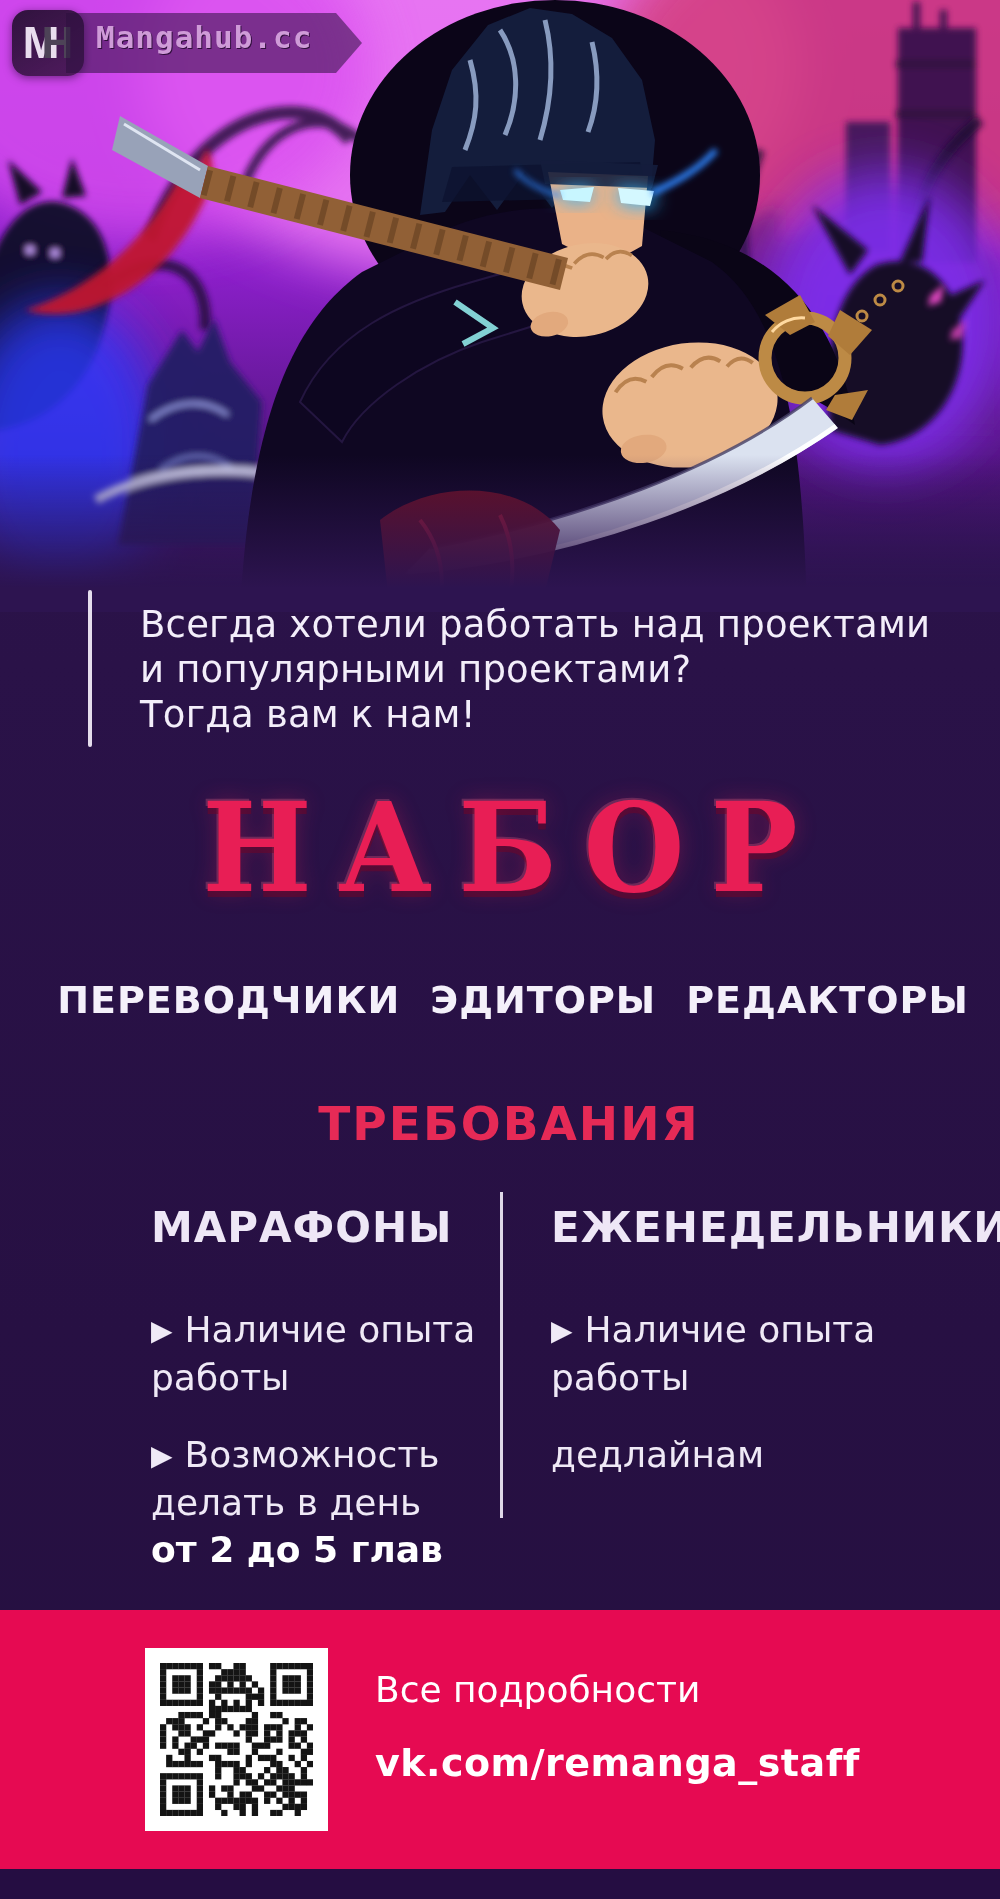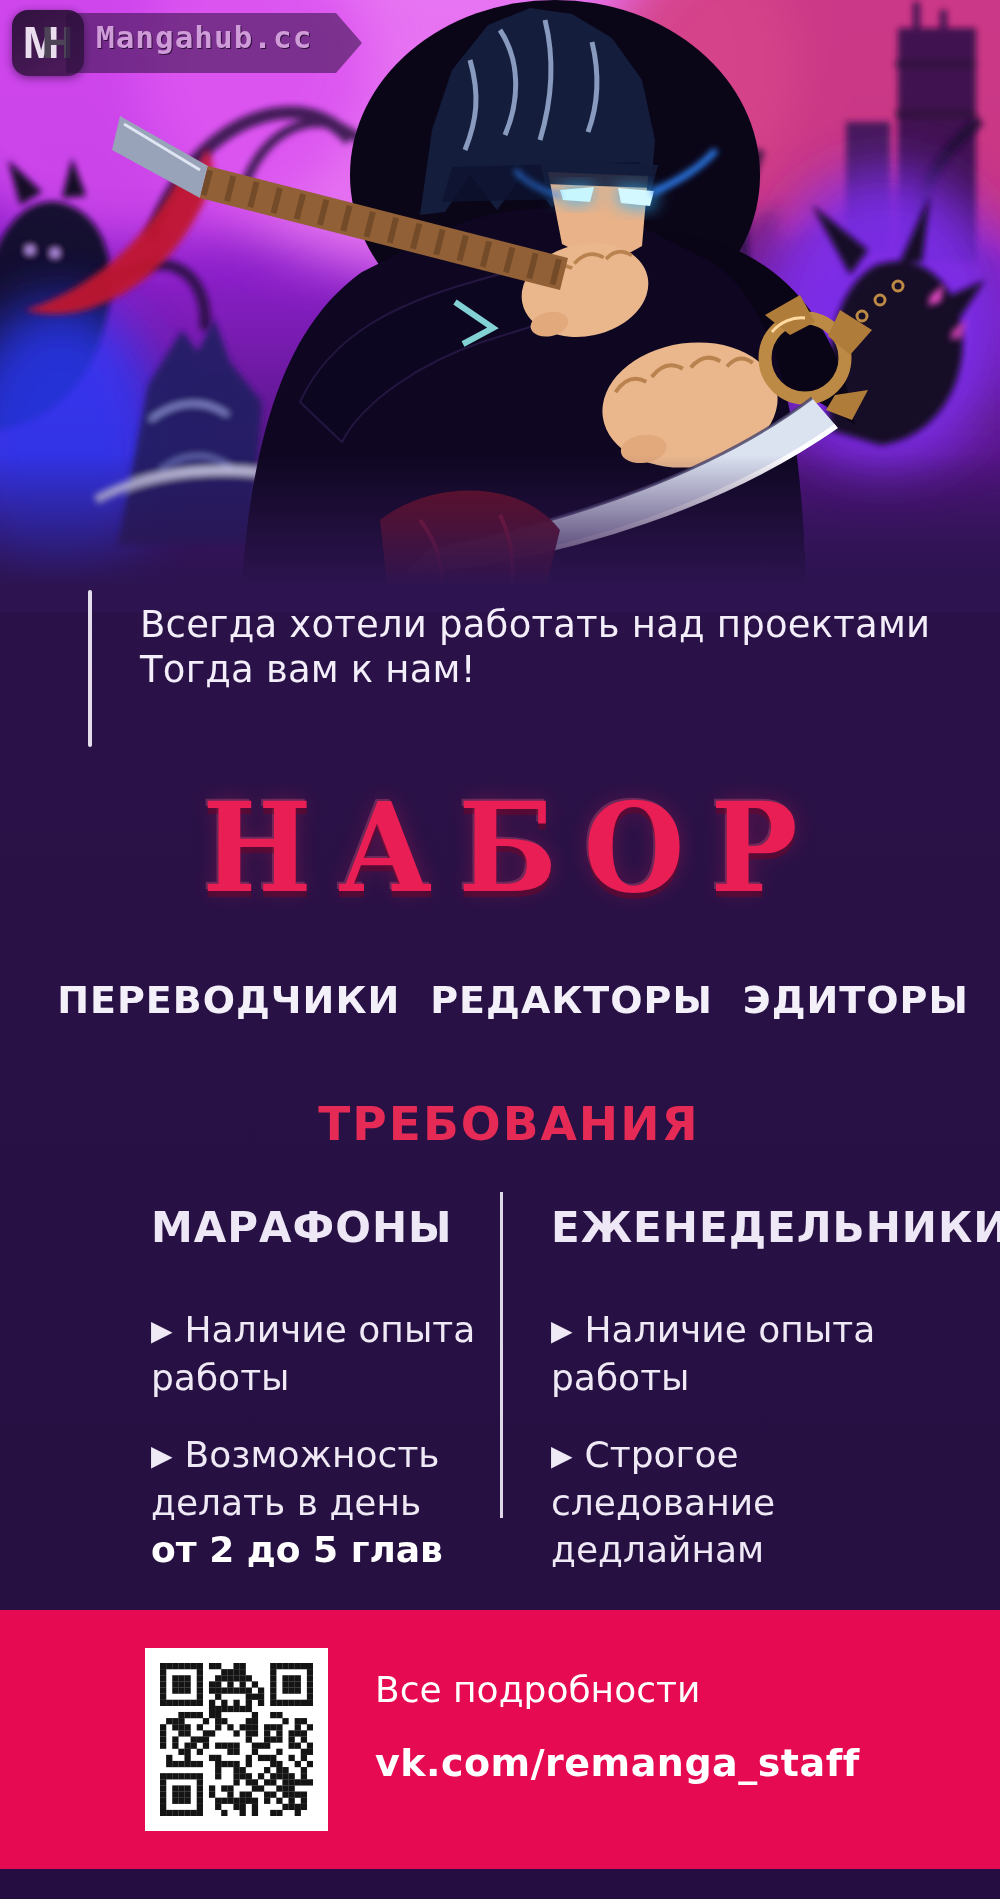--- a/index.html
+++ b/index.html
@@ -260,30 +260,31 @@
     </div>
     <div class="logo-banner">
       <span>Mangahub.cc</span>
     </div>
   </div>
 
   <div class="intro">
     <div class="intro-bar"></div>
     <div class="intro-lines">
       <div>Всегда хотели работать над проектами</div>
+      <div>и популярными проектами?</div>
       <div>Тогда вам к нам!</div>
     </div>
   </div>
 
   <div class="nabor">НАБОР</div>
 
   <div class="roles">
     <span>ПЕРЕВОДЧИКИ</span>
+    <span>ЭДИТОРЫ</span>
     <span>РЕДАКТОРЫ</span>
-    <span>ЭДИТОРЫ</span>
   </div>
 
   <div class="req-heading">ТРЕБОВАНИЯ</div>
 
   <div class="columns">
     <div class="col-divider"></div>
 
     <div class="col left">
       <h3>МАРАФОНЫ</h3>
       <div class="req-item">
@@ -297,21 +298,20 @@
       </div>
     </div>
 
     <div class="col right">
       <h3>ЕЖЕНЕДЕЛЬНИКИ</h3>
       <div class="req-item">
         <div><span class="marker">▶</span><span>Наличие опыта</span></div>
         <div>работы</div>
       </div>
       <div class="req-item">
-        <div><span class="marker">▶</span><span>Строгое следование</span></div>
         <div>дедлайнам</div>
       </div>
     </div>
   </div>
 
   <div class="band">
     <div class="qr-box">
       <svg id="qr-svg" width="153" height="153" viewBox="0 0 153 153">
           <rect x="0.00" y="0.00" width="6.27" height="6.27" fill="#141414"></rect>
           <rect x="6.12" y="0.00" width="6.27" height="6.27" fill="#141414"></rect>

